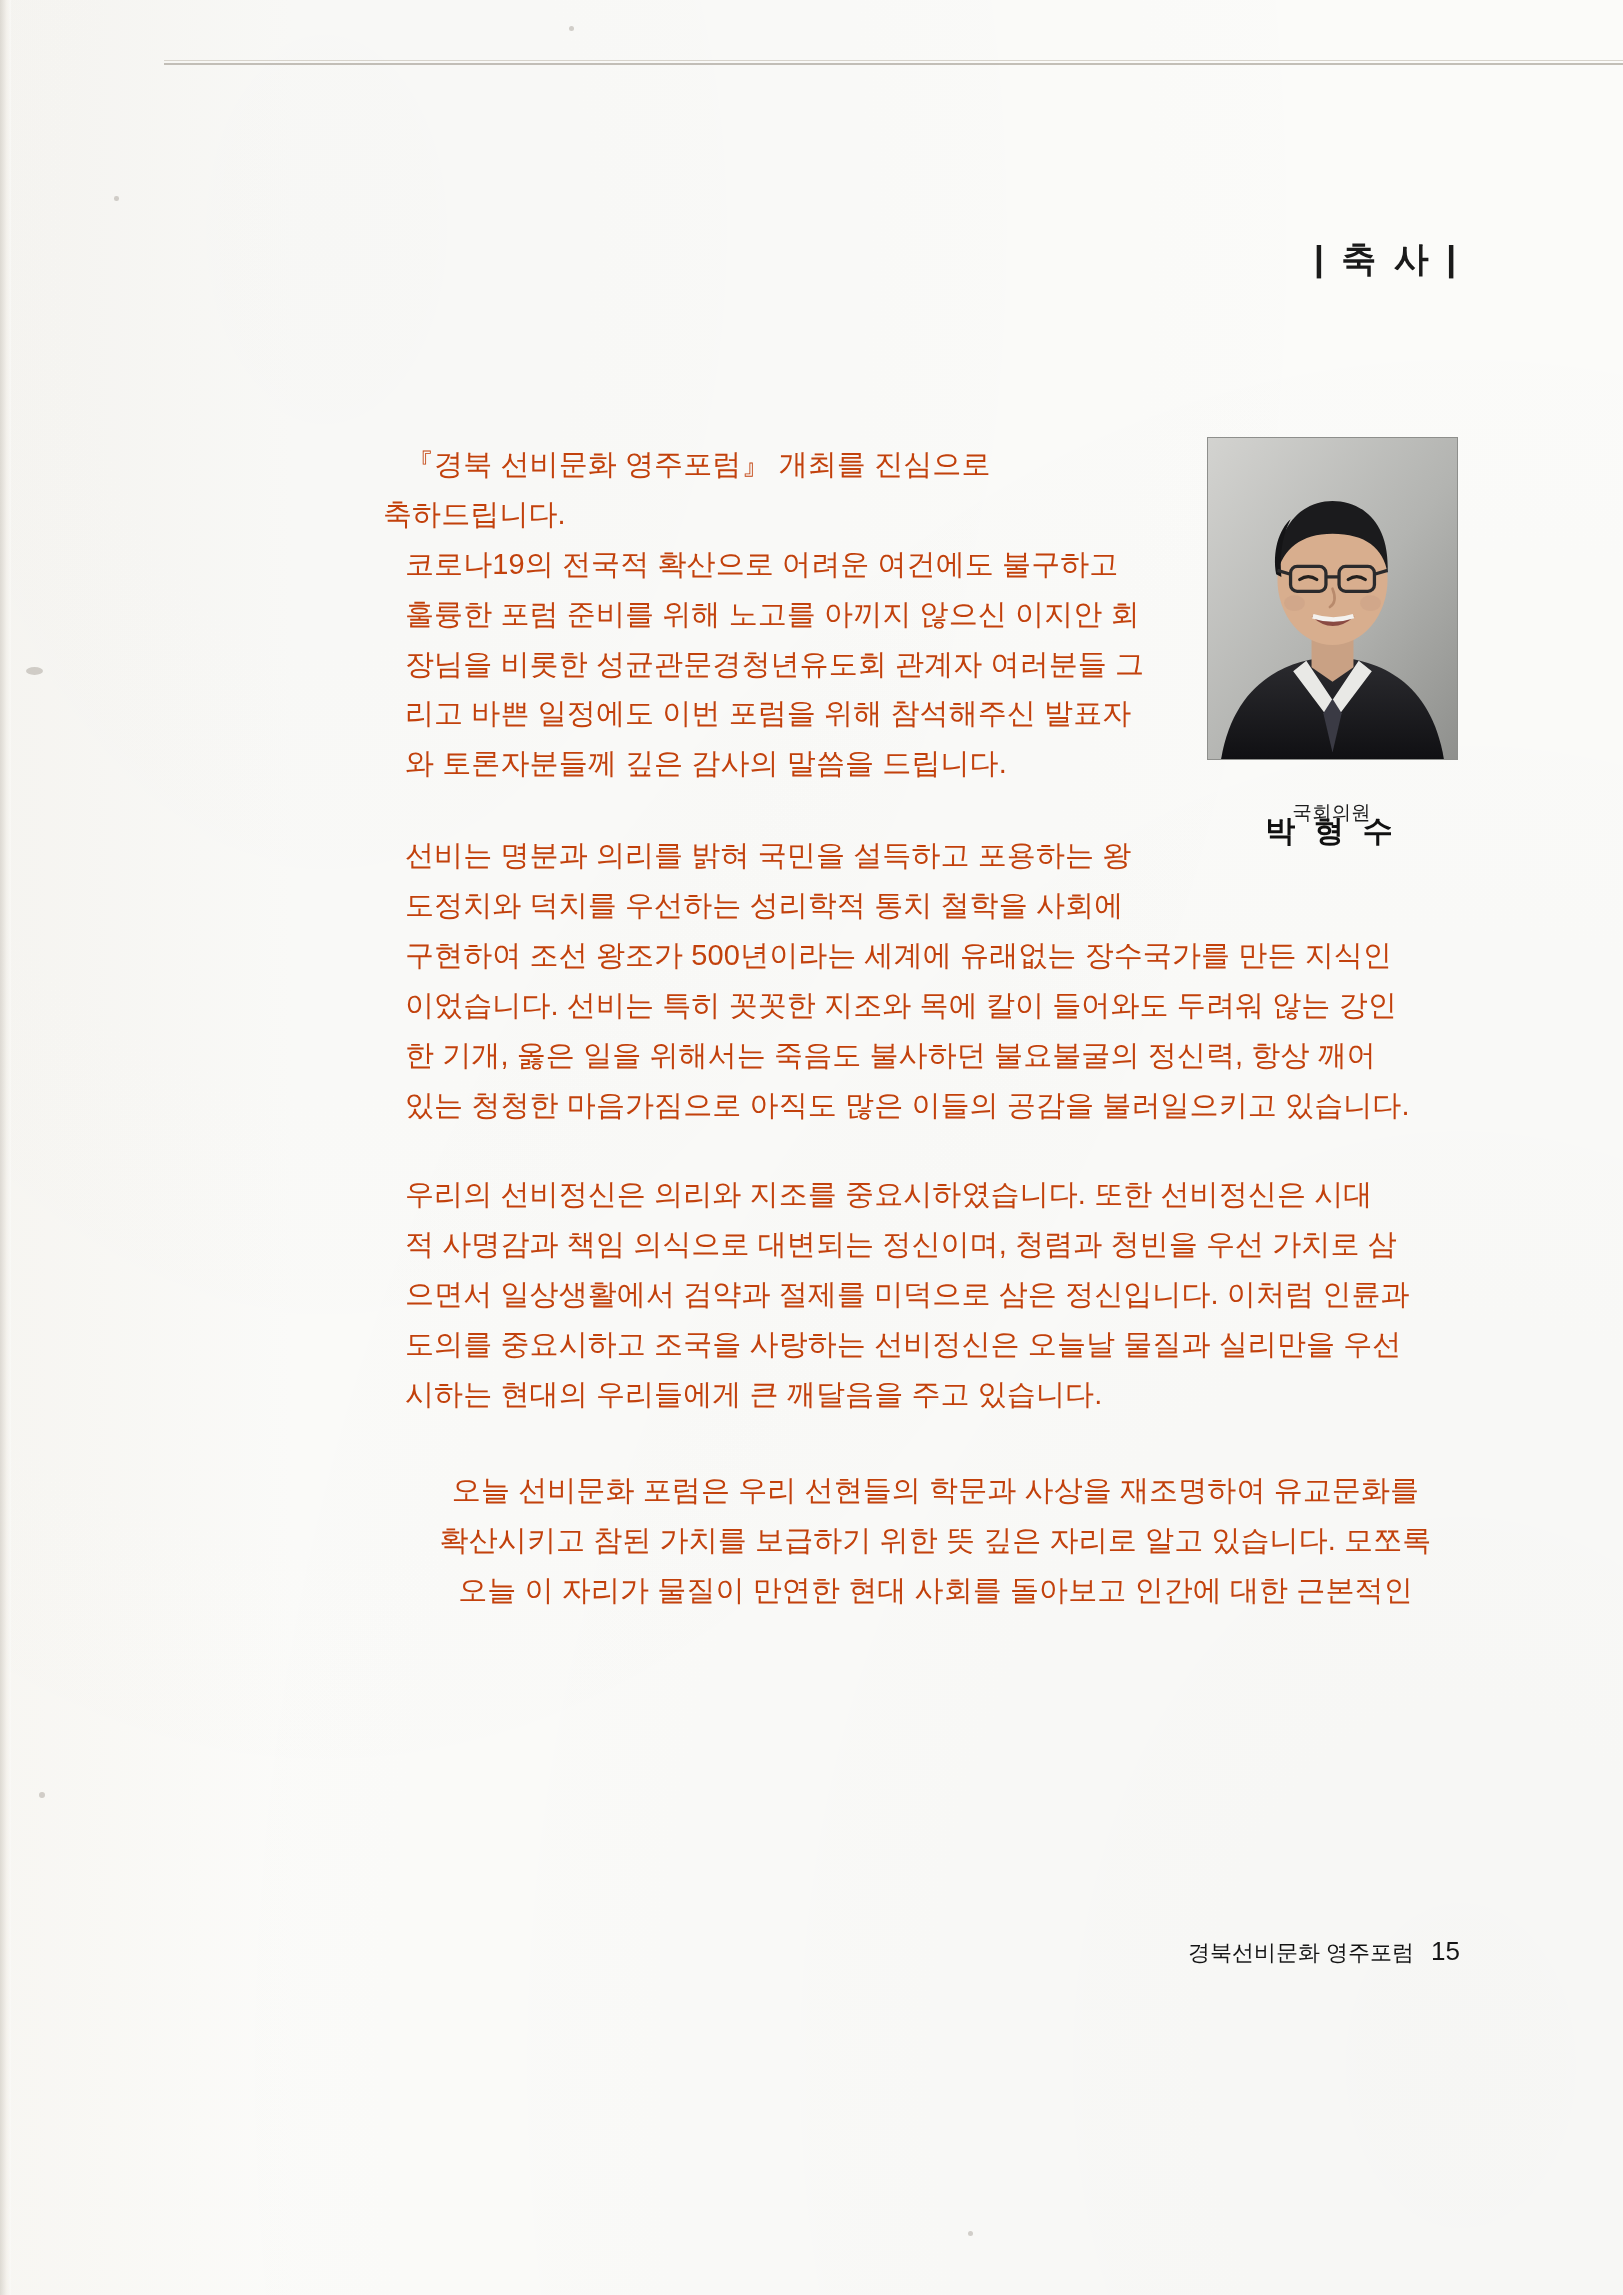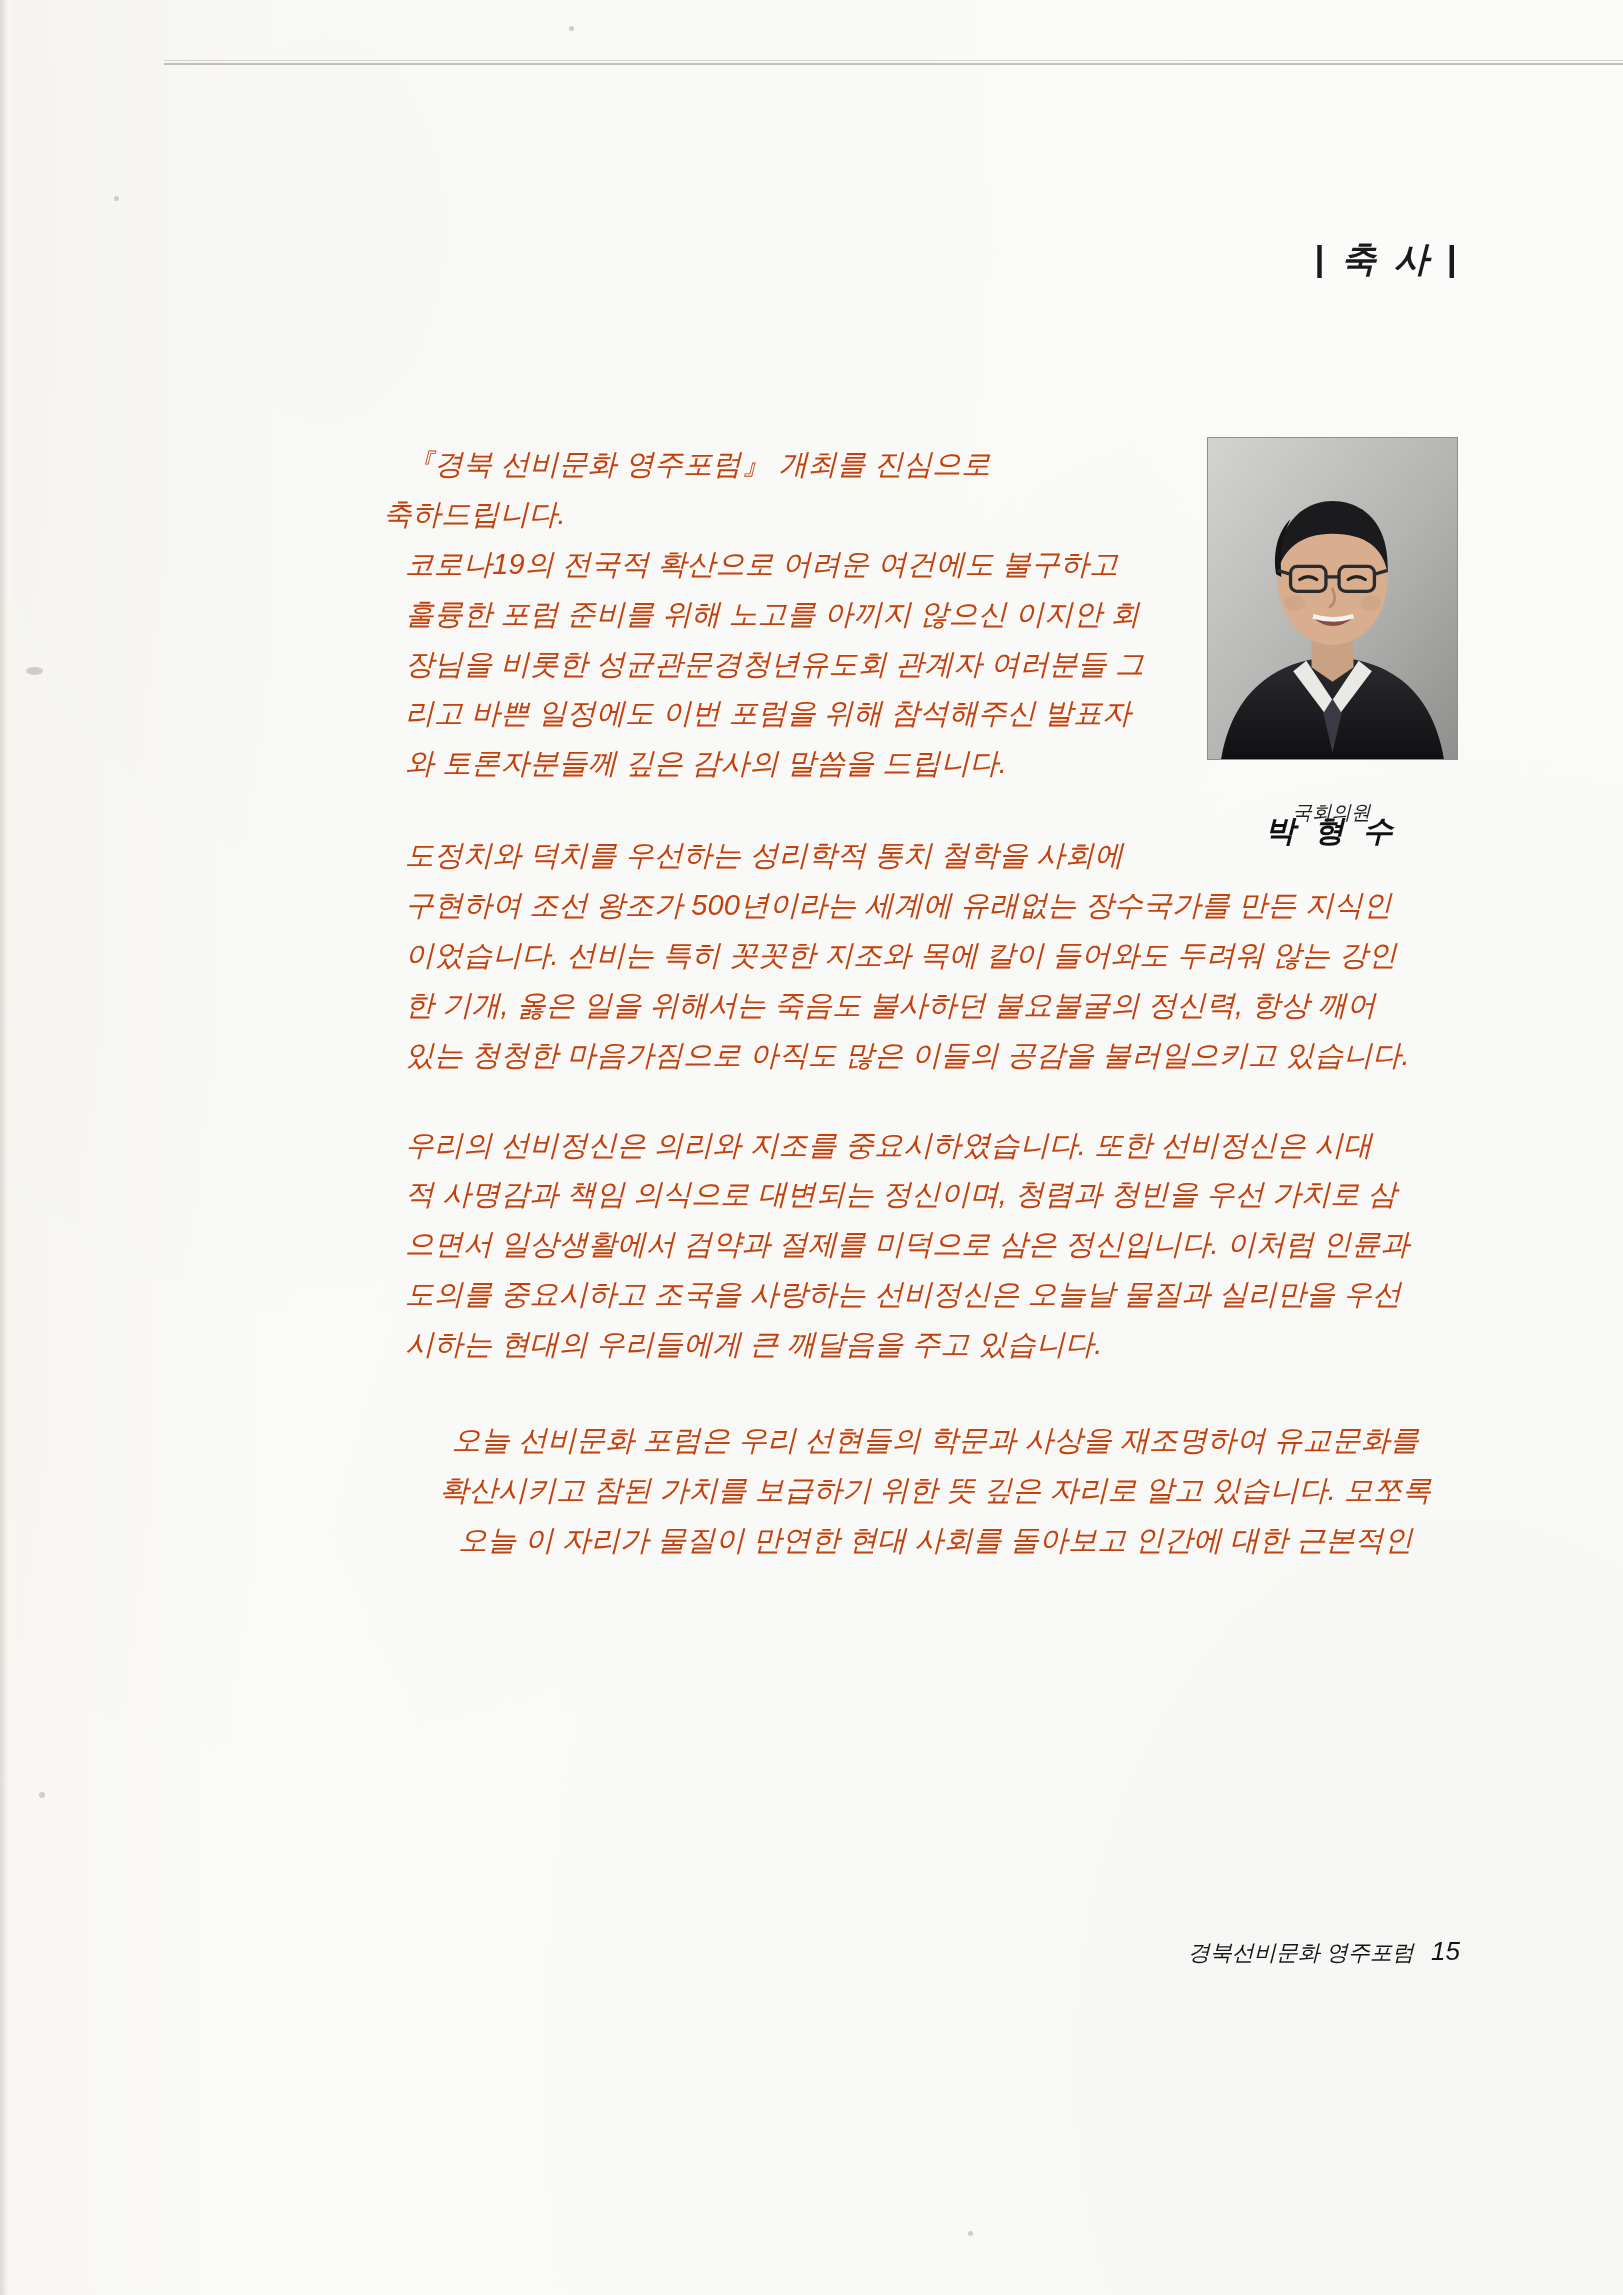--- a/index.html
+++ b/index.html
@@ -48,21 +48,20 @@
     left: 164px; top: 60px;
     width: 1459px; height: 1.3px;
     background: #d8d4cc;
   }
 
   .content {
     position: absolute;
     left: 0; top: 0;
     width: 1617px;
     height: 2295px;
-    font-style: italic;
   }
 
   .section-title {
     position: absolute;
     right: 157px;
     top: 236px;
     font-size: 35px;
     font-weight: bold;
     letter-spacing: 3.9px;
     color: #1a1a1a;
@@ -215,20 +214,21 @@
       <p class="para narrow">
         <span class="p-line">『경북 선비문화 영주포럼』 개최를 진심으로 축하드립니다.</span>
         <span class="p-line">코로나19의 전국적 확산으로 어려운 여건에도 불구하고</span>
         <span class="p-line">훌륭한 포럼 준비를 위해 노고를 아끼지 않으신 이지안 회</span>
         <span class="p-line">장님을 비롯한 성균관문경청년유도회 관계자 여러분들 그</span>
         <span class="p-line">리고 바쁜 일정에도 이번 포럼을 위해 참석해주신 발표자</span>
         <span class="p-line">와 토론자분들께 깊은 감사의 말씀을 드립니다.</span>
       </p>
 
       <p class="para full" style="margin-top:42px;">
+        <span class="p-line narrow2" style="display:block;width:772px;">선비는 명분과 의리를 밝혀 국민을 설득하고 포용하는 왕</span>
         <span class="p-line" style="display:block;width:772px;">도정치와 덕치를 우선하는 성리학적 통치 철학을 사회에</span>
         <span class="p-line">구현하여 조선 왕조가 500년이라는 세계에 유래없는 장수국가를 만든 지식인</span>
         <span class="p-line">이었습니다. 선비는 특히 꼿꼿한 지조와 목에 칼이 들어와도 두려워 않는 강인</span>
         <span class="p-line">한 기개, 옳은 일을 위해서는 죽음도 불사하던 불요불굴의 정신력, 항상 깨어</span>
         <span class="p-line">있는 청청한 마음가짐으로 아직도 많은 이들의 공감을 불러일으키고 있습니다.</span>
       </p>
 
       <p class="para full" style="margin-top:40px;">
         <span class="p-line">우리의 선비정신은 의리와 지조를 중요시하였습니다. 또한 선비정신은 시대</span>
         <span class="p-line">적 사명감과 책임 의식으로 대변되는 정신이며, 청렴과 청빈을 우선 가치로 삼</span>

